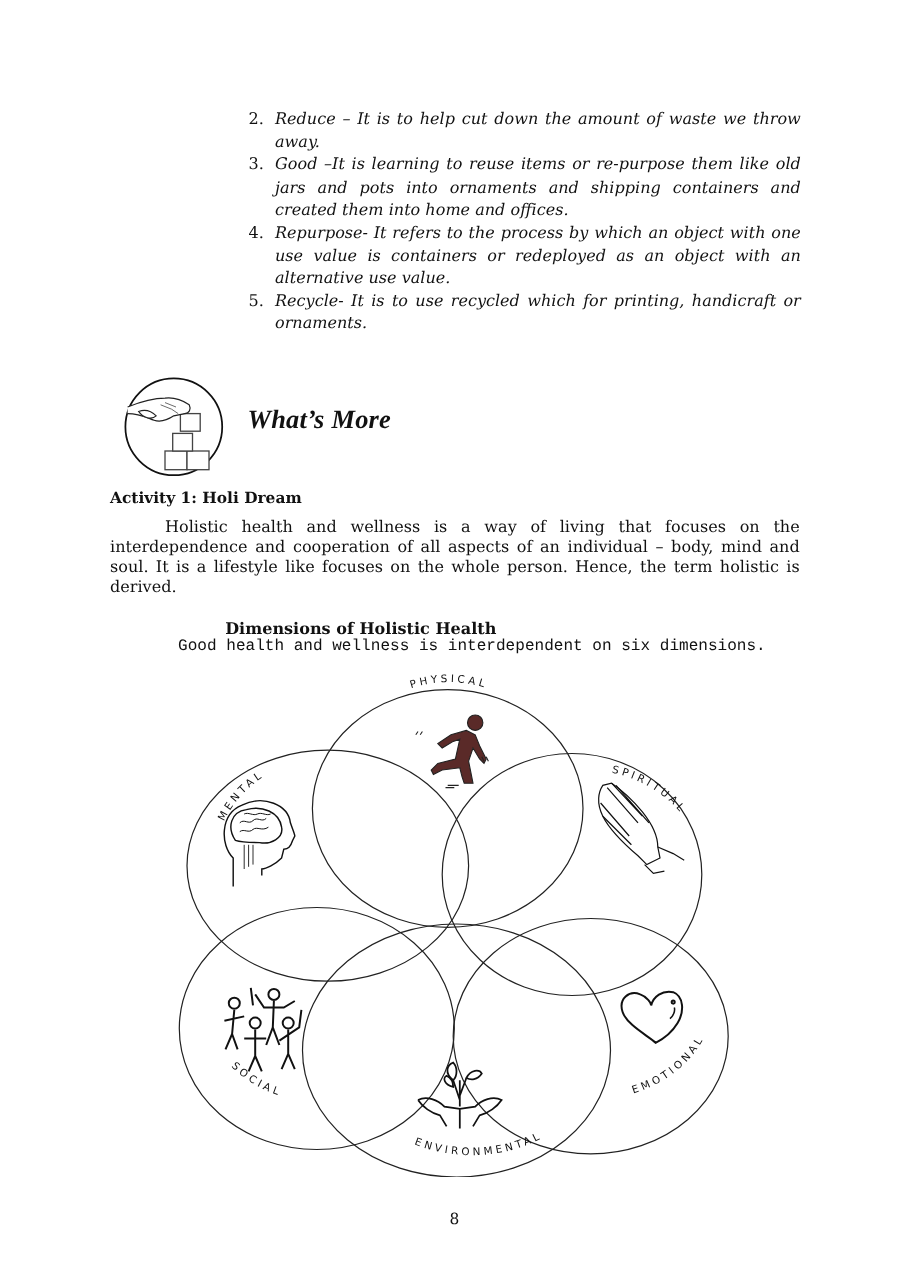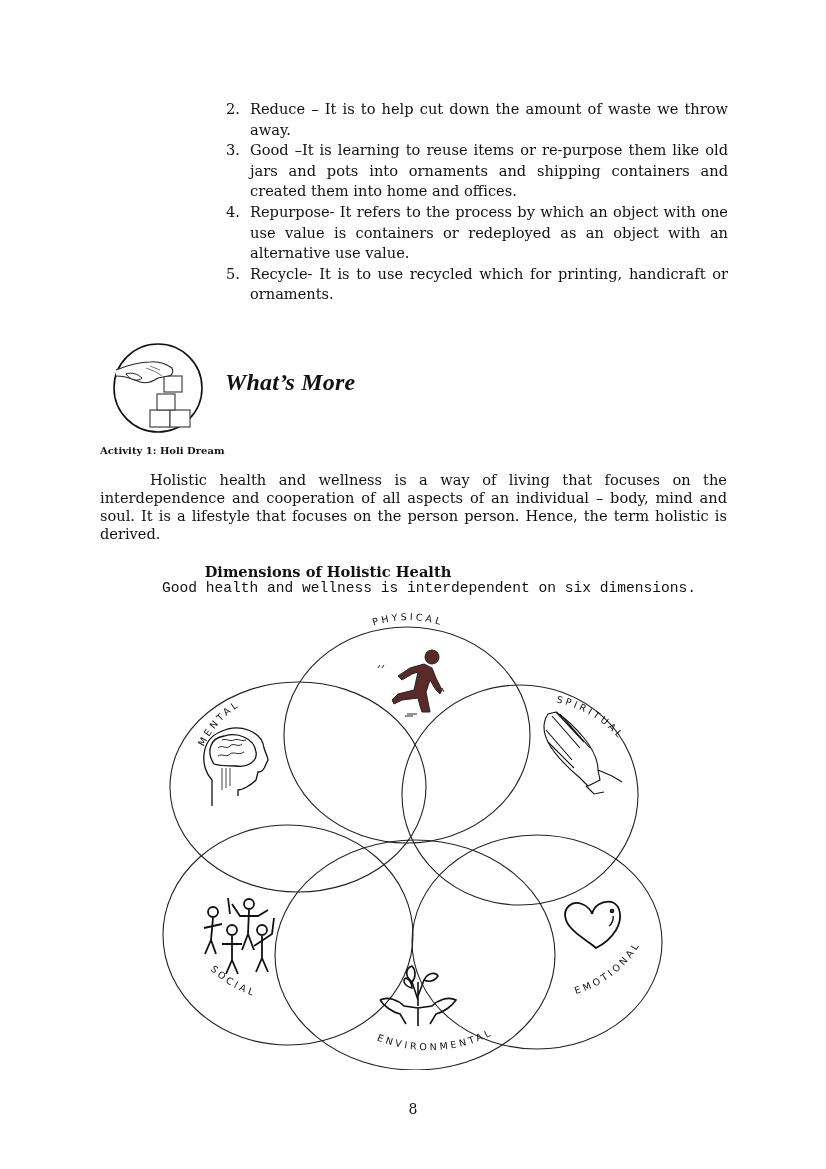--- a/index.html
+++ b/index.html
@@ -1,25 +1,25 @@
 <!DOCTYPE html>
 <html><head>
 <meta charset="utf-8">
 <style>
   html, body { margin: 0; padding: 0; background: #ffffff; }
   body { width: 826px; height: 1169px; position: relative; overflow: hidden;
          font-family: "DejaVu Serif", "Liberation Serif", serif; color: #111; }
   .list { position: absolute; left: 226px; top: 99px; width: 502px; font-size: 14.6px; line-height: 20.6px; }
   .li { display: flex; text-align: justify; }
   .li .num { width: 24px; flex: 0 0 24px; }
-  .li .txt { flex: 1; text-align: justify; }
+  .li .txt { flex: 1; text-align: justify; font-style: italic; }
   .section-icon { position: absolute; left: 112px; top: 342px; width: 92px; height: 92px; }
   .section-title { position: absolute; left: 225px; top: 369px; font-family: Liberation Serif, serif;
                    font-weight: bold; font-style: italic; font-size: 24px; letter-spacing: 0.2px; }
-  .activity-title { position: absolute; left: 100px; top: 445px; font-weight: bold; font-size: 10px; }
+  .activity-title { position: absolute; left: 100px; top: 445px; font-weight: bold; font-size: 14px; }
   .para { position: absolute; left: 100px; top: 471px; width: 627px; font-size: 14.6px; line-height: 18px;
           text-align: justify; text-indent: 50px; }
   .center-title { position: absolute; left: 0; width: 656px; top: 563px; text-align: center; font-weight: bold; font-size: 14.6px; }
   .center-sub { position: absolute; left: 16px; width: 826px; top: 580px; text-align: center; font-size: 14.6px; font-family: Liberation Mono, monospace; }
   .diagram { position: absolute; left: 160px; top: 610px; width: 510px; height: 460px; }
   .page-num { position: absolute; left: 0; width: 826px; top: 1101px; text-align: center; font-size: 14px; }
   .dlabel { font-family: "DejaVu Sans", sans-serif; font-size: 9.5px; letter-spacing: 3px; fill: #111; }
 </style>
 </head>
 <body>
@@ -49,21 +49,21 @@
   <rect x="58" y="68" width="20" height="17" fill="#fff" stroke="#444" stroke-width="1.2"></rect>
   <rect x="45" y="52" width="18" height="16" fill="#fff" stroke="#444" stroke-width="1.2"></rect>
   <rect x="52" y="34" width="18" height="16" fill="#fff" stroke="#444" stroke-width="1.2"></rect>
   <path d="M4 28 C14 24 26 20 38 20 C46 19 54 22 60 26 C62 30 60 34 56 34 L46 36 C40 40 34 42 28 40 C22 38 16 34 4 34" fill="#fff" stroke="#222" stroke-width="1.1"></path>
   <path d="M14 32 C20 30 26 32 30 36 C26 40 18 38 14 32 Z" fill="#fff" stroke="#222" stroke-width="1"></path>
   <path d="M34 26 L44 30 M38 24 L48 28 M44 30 L50 34" stroke="#555" stroke-width="0.8" fill="none"></path>
 </svg>
 <div class="section-title">What’s More</div>
 
 <div class="activity-title">Activity 1: Holi Dream</div>
-<div class="para">Holistic health and wellness is a way of living that focuses on the interdependence and cooperation of all aspects of an individual – body, mind and soul. It is a lifestyle that focuses on the person person. Hence, the term holistic is derived.</div>
+<div class="para">Holistic health and wellness is a way of living that focuses on the interdependence and cooperation of all aspects of an individual – body, mind and soul. It is a lifestyle like focuses on the whole person. Hence, the term holistic is derived.</div>
 
 <div class="center-title">Dimensions of Holistic Health</div>
 <div class="center-sub">Good health and wellness is interdependent on six dimensions.</div>
 
 <svg class="diagram" id="diagram" viewBox="160 610 510 460">
   <defs>
     <path id="arc-physical" d="M318 672 A100 92 0 0 1 498 672"></path>
     <path id="arc-mental" d="M196 776 A105 95 0 0 1 268 693"></path>
     <path id="arc-spiritual" d="M538 700 A110 100 0 0 1 630 755"></path>
     <path id="arc-social" d="M200 958 A110 100 0 0 0 270 1000"></path>

